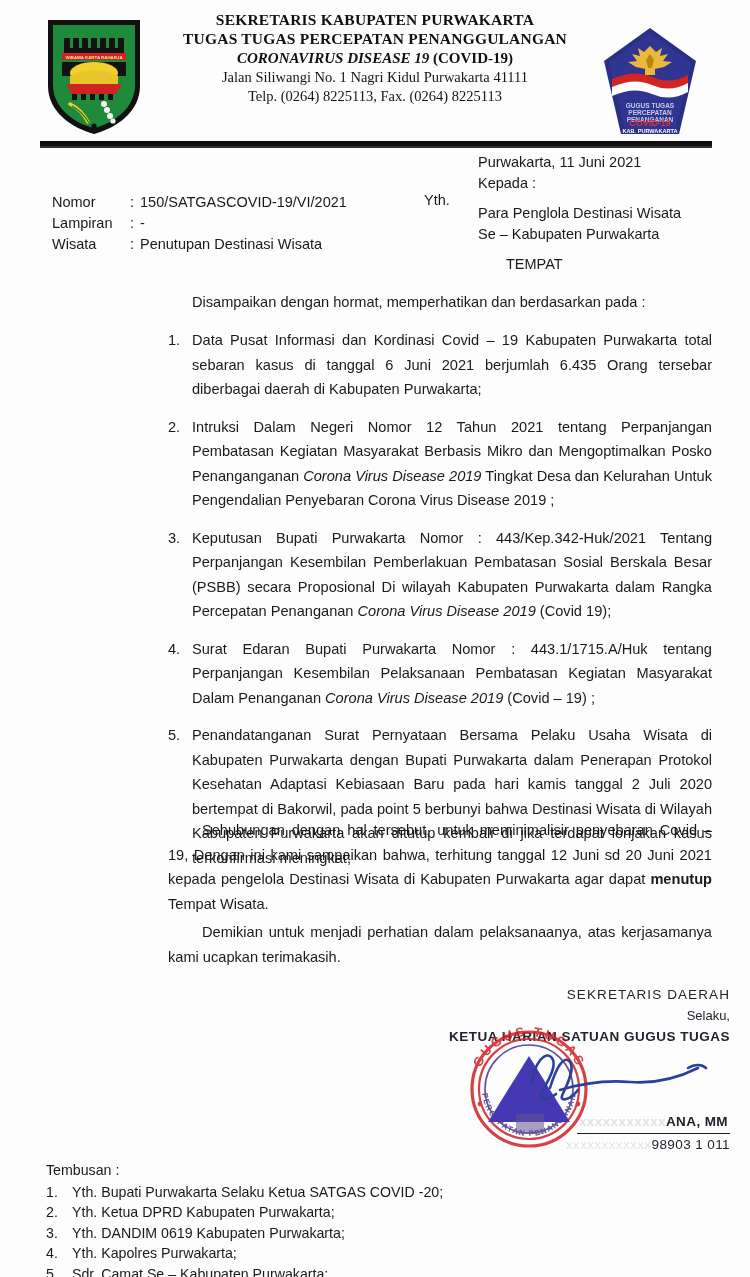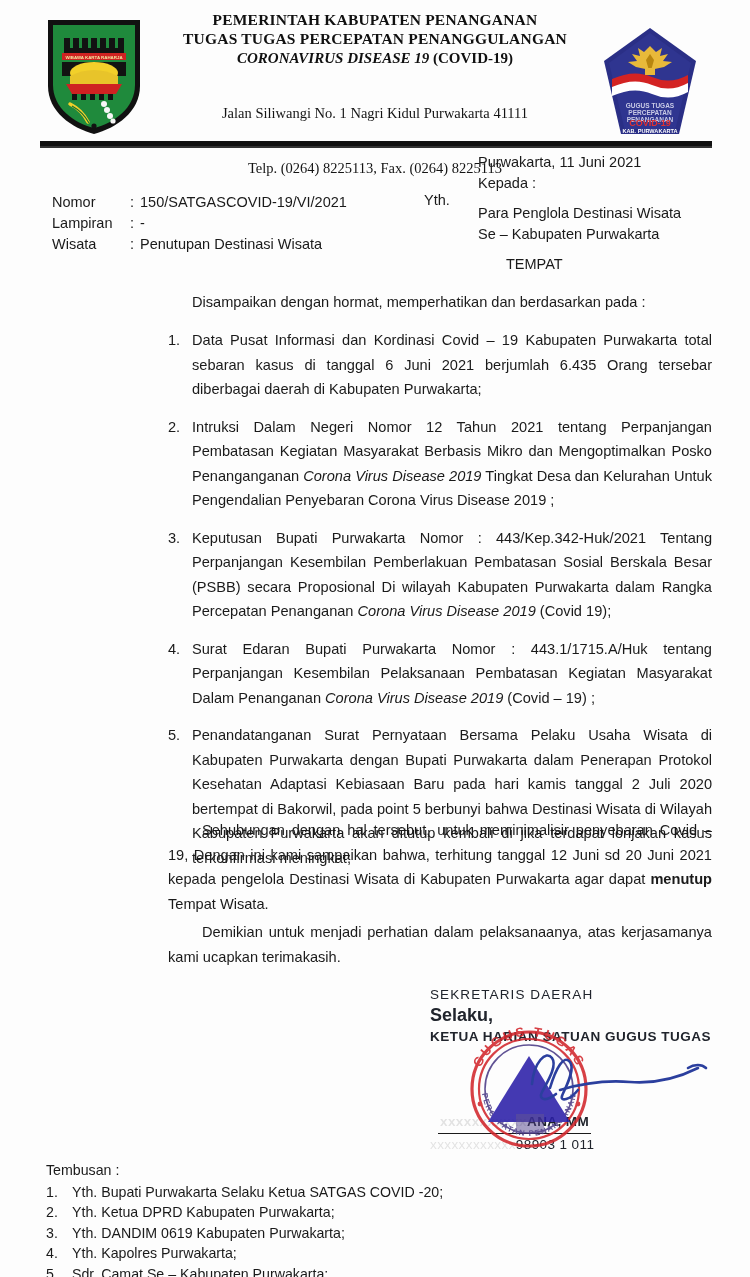--- a/index.html
+++ b/index.html
@@ -52,21 +52,20 @@
     font-size: 15px;
     line-height: 20px;
     white-space: nowrap;
   }
   .lh-l3 .ital { font-style: italic; }
   .lh-addr {
     font-size: 14.5px;
     line-height: 19px;
     white-space: nowrap;
     color: #141414;
-    margin-top: 36px;
   }
 
   
   .logo-left {
     position: absolute;
     left: 42px;
     top: 8px;
     width: 104px;
     height: 124px;
   }
@@ -179,27 +178,27 @@
   .para b { font-weight: bold; }
   #para-closing-action { top: 528px; }
   #para-closing-thanks { top: 630px; }
 
   
   .sign {
     position: absolute;
     left: 430px;
     top: 984px;
     width: 300px;
-    text-align: left;
+    text-align: right;
     font-size: 13.5px;
     line-height: 21px;
     color: #20242c;
   }
   .sign .role1 { letter-spacing: 1.1px; }
-  .sign .selaku { font-size: 18px; font-weight: bold; }
+  .sign .selaku { font-size: 13px; }
   .sign .role2 { font-weight: bold; letter-spacing: 0.5px; }
   .sign .spacer { height: 64px; }
   .sign .name {
     font-weight: bold;
     letter-spacing: 0.4px;
     border-bottom: 1.5px solid #1b1b1b;
     display: inline-block;
     padding: 0 2px 1px 2px;
     margin-left: 8px;
   }
@@ -278,21 +277,21 @@
       <g fill="#f7f7f7">
         <circle cx="62" cy="90" r="3"></circle>
           <circle cx="65" cy="96" r="3"></circle>
         <circle cx="68" cy="102" r="3"></circle>
           <circle cx="71" cy="107" r="2.6"></circle>
       </g>
       <circle cx="52" cy="112" r="2.6" fill="#121212"></circle>
     </svg>
 
     <div class="lh-center">
-      <div class="lh-l1">PEMERINTAH KABUPATEN PENANGANAN</div>
+      <div class="lh-l1">SEKRETARIS KABUPATEN PURWAKARTA</div>
       <div class="lh-l2">TUGAS TUGAS PERCEPATAN PENANGGULANGAN</div>
       <div class="lh-l3">
         <span class="ital">CORONAVIRUS DISEASE 19</span>
         <span>(COVID-19)</span>
       </div>
       <div class="lh-addr">Jalan  Siliwangi   No. 1 Nagri  Kidul  Purwakarta 41111</div>
       <div class="lh-addr">Telp. (0264) 8225113, Fax. (0264) 8225113</div>
     </div>
 
     <svg class="logo-right" viewBox="0 0 100 116">

